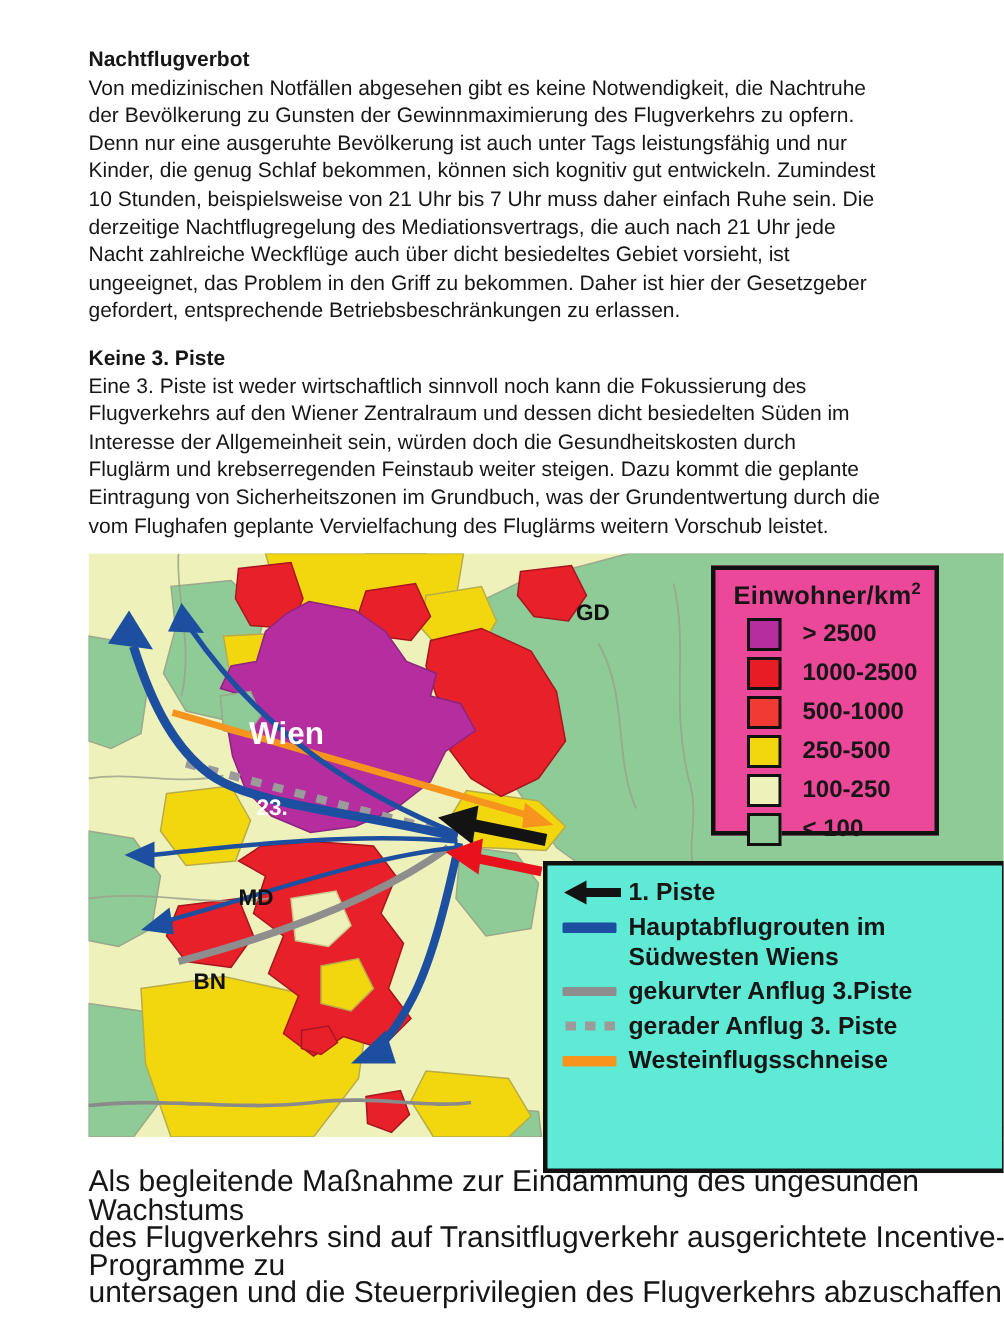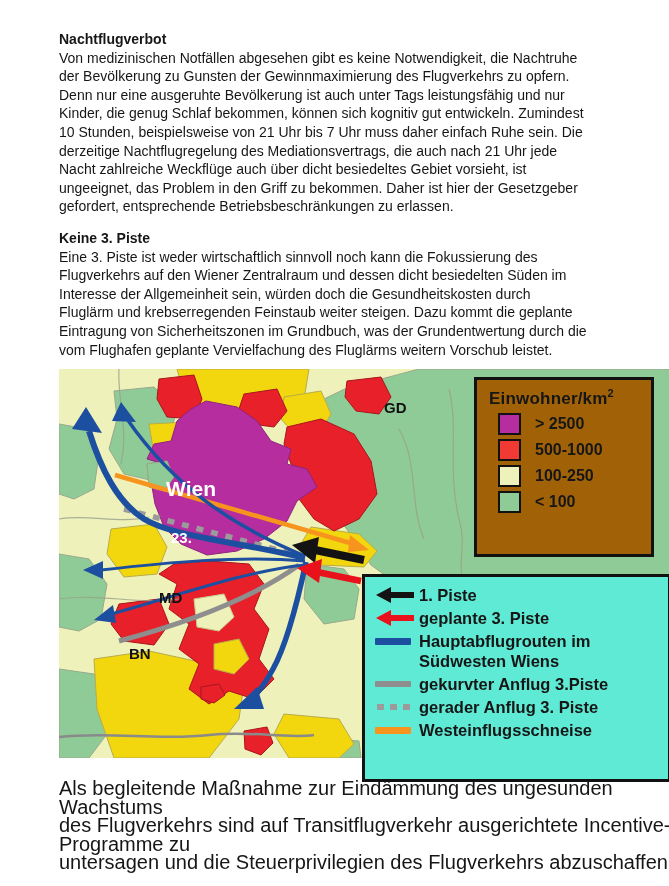--- a/index.html
+++ b/index.html
@@ -13,22 +13,22 @@
   .body-text{font-size:14px;line-height:18.6px;margin:0;white-space:pre-line;}
   .closing-text{font-size:20px;line-height:18.6px;margin:21px 0 0 0;white-space:pre-line;}
 
   
   .map-figure{position:relative;width:613px;height:389px;margin-top:10px;}
   .map-figure svg.basemap{position:absolute;left:0;top:0;}
   svg text{font-family:"Liberation Sans",sans-serif;}
 
   
   .legend-density{
-    position:absolute;left:415px;top:8px;width:180px;height:180px;box-sizing:border-box;
-    background:#a16207;border:3px solid #111;padding:7px 4px 6px 12px;
+    position:absolute;left:415px;top:8px;width:152px;height:180px;box-sizing:border-box;
+    background:#ec4899;border:3px solid #111;padding:7px 4px 6px 12px;
   }
   .ld-title{font-size:17px;font-weight:bold;letter-spacing:0.2px;}
   .ld-title sup{font-size:11px;}
   .ld-row{display:flex;align-items:center;margin-top:4px;text-align:center;}
   .ld-swatch{width:19px;height:18px;border:2px solid #111;margin-left:9px;flex:none;}
   .ld-label{font-size:16px;font-weight:bold;margin-left:14px;white-space:nowrap;}
 
   
   .legend-routes{
     position:absolute;left:303px;top:205px;width:309px;height:208px;box-sizing:border-box;
@@ -162,22 +162,30 @@
       <text x="70" y="290" font-size="15" font-weight="bold" fill="#111111">BN</text>
     </svg>
 
     <div class="legend-density">
       <div class="ld-title"><span>Einwohner/km</span><sup>2</sup></div>
       <div class="ld-row">
         <span class="ld-swatch" style="background-color: rgb(181, 45, 158);"></span>
         <span class="ld-label">&gt; 2500</span>
       </div>
       <div class="ld-row">
+        <span class="ld-swatch" style="background-color: rgb(232, 28, 37);"></span>
+        <span class="ld-label">1000-2500</span>
+      </div>
+      <div class="ld-row">
         <span class="ld-swatch" style="background-color: rgb(240, 58, 51);"></span>
         <span class="ld-label">500-1000</span>
+      </div>
+      <div class="ld-row">
+        <span class="ld-swatch" style="background-color: rgb(242, 214, 14);"></span>
+        <span class="ld-label">250-500</span>
       </div>
       <div class="ld-row">
         <span class="ld-swatch" style="background-color: rgb(238, 241, 186);"></span>
         <span class="ld-label">100-250</span>
       </div>
       <div class="ld-row">
         <span class="ld-swatch" style="background-color: rgb(143, 203, 150);"></span>
         <span class="ld-label">&lt; 100</span>
       </div>
     </div>
@@ -185,28 +193,20 @@
     <div class="legend-routes">
       <div class="lr-row">
         <span class="lr-sym" style="color: rgb(19, 19, 19);">
           <svg width="40" height="18" viewBox="0 0 40 18">
               <polygon points="1,9 16,1 16,6 39,6 39,12 16,12 16,17" fill="currentColor"></polygon>
             </svg>
         </span>
         <span class="lr-label">1. Piste</span>
       </div>
       <div class="lr-row">
-        <span class="lr-sym" style="color: rgb(232, 17, 28);">
-          <svg width="40" height="18" viewBox="0 0 40 18">
-              <polygon points="1,9 16,1 16,6 39,6 39,12 16,12 16,17" fill="currentColor"></polygon>
-            </svg>
-        </span>
-        <span class="lr-label">geplante 3. Piste</span>
-      </div>
-      <div class="lr-row">
         <span class="lr-sym" style="color: rgb(29, 79, 161);">
           <span class="lr-line h7"></span>
         </span>
         <span class="lr-label">Hauptabflugrouten im
 Südwesten Wiens</span>
       </div>
       <div class="lr-row">
         <span class="lr-sym" style="color: rgb(142, 142, 142);">
           <span class="lr-line h6"></span>
         </span>

